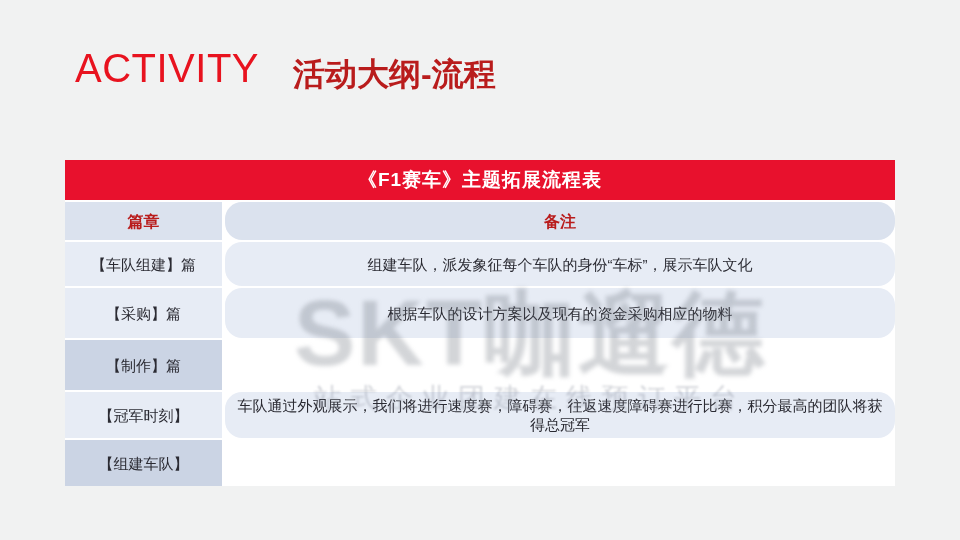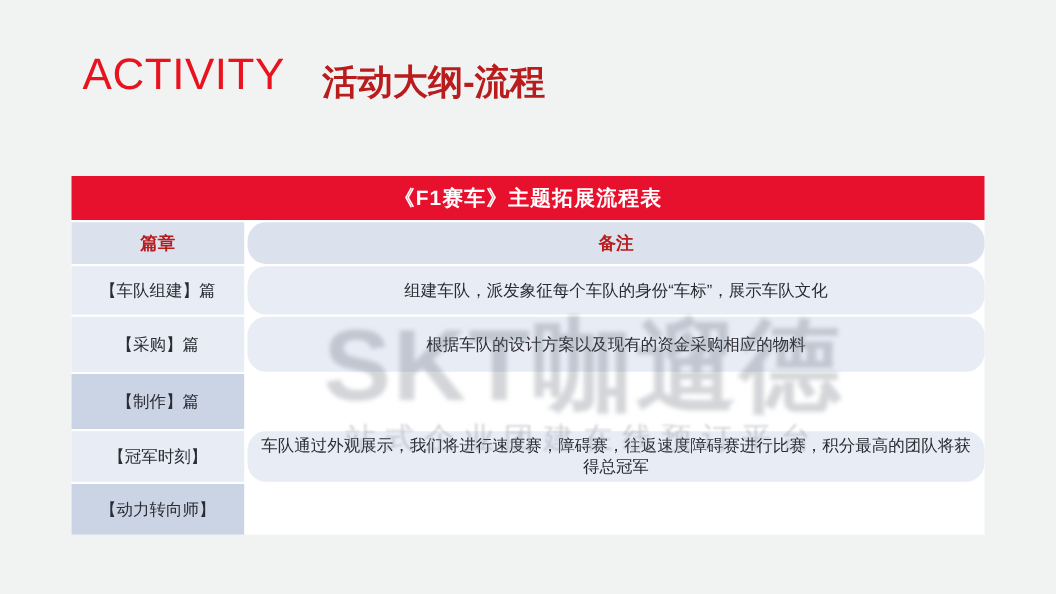--- a/index.html
+++ b/index.html
@@ -139,21 +139,21 @@
     <div class="row r-dark h40">
       <div class="cell c1">【制作】篇</div>
     </div>
 
     <div class="row r-light h46">
       <div class="cell c1">【冠军时刻】</div>
       <div class="cell c2">车队通过外观展示，我们将进行速度赛，障碍赛，往返速度障碍赛进行比赛，积分最高的团队将获得总冠军</div>
     </div>
 
     <div class="row r-dark h46">
-      <div class="cell c1">【动力转向师】</div>
+      <div class="cell c1">【组建车队】</div>
     </div>
   </div>
 
   <div class="watermark">
     <div class="wm-brand">SKT咖遛德</div>
     <div class="wm-slogan">站式企业团建在线预订平台</div>
   </div>
 
 </div>
 

